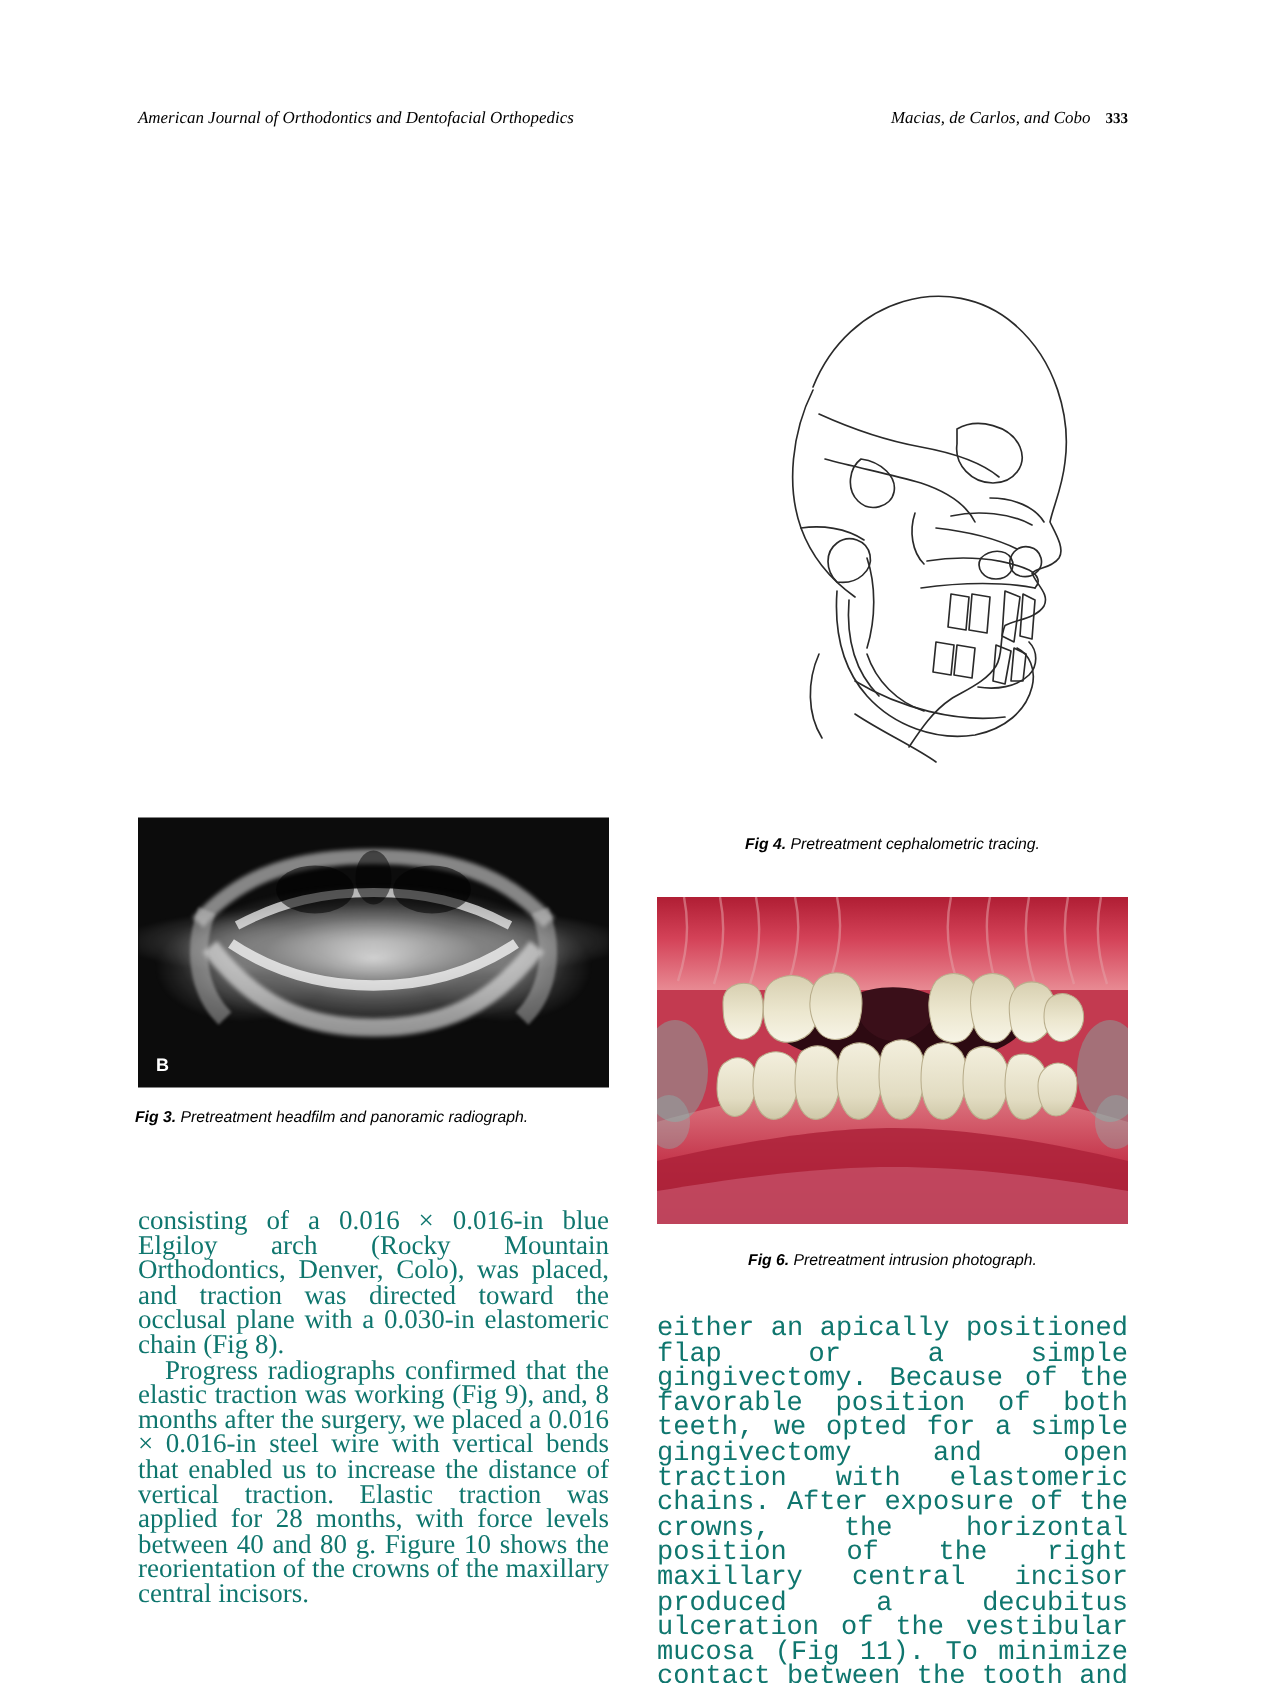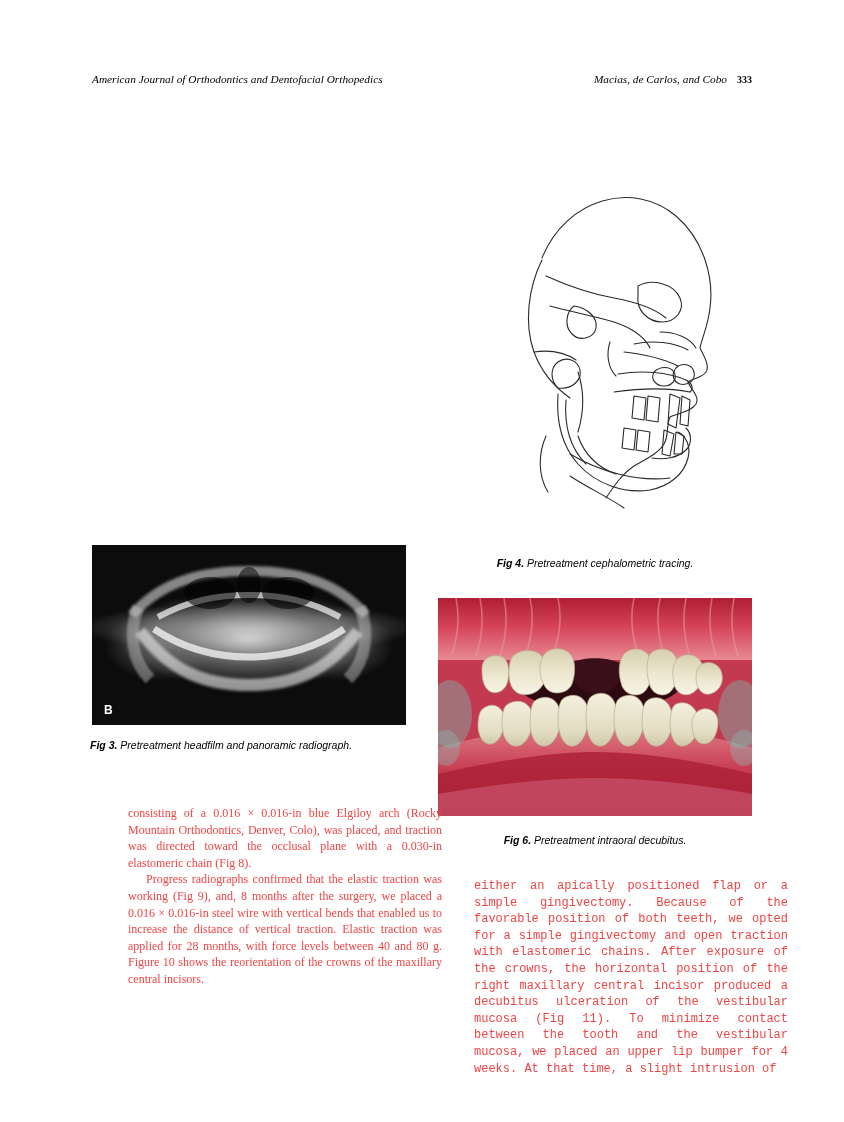--- a/index.html
+++ b/index.html
@@ -189,25 +189,24 @@
   }
   #fig5-caption {
     left: 438px;
     top: 833px;
     width: 314px;
   }
 
   
   .body-text {
     font-family: "Liberation Serif", serif;
-    font-size: 12px;
+    font-size: 18px;
     line-height: 16.6px;
     text-align: justify;
-    color: #ef4444;
-    margin-left: 36px;
+    color: #0f766e;
   }
   .body-text p {
     margin: 0;
   }
   .body-text p.indent {
     text-indent: 18px;
   }
   #text-left {
     left: 92px;
     top: 805px;
@@ -403,21 +402,21 @@
 
       <ellipse cx="12" cy="116" rx="22" ry="34" fill="#7fb3a8" opacity="0.45"></ellipse>
       <ellipse cx="302" cy="116" rx="22" ry="34" fill="#7fb3a8" opacity="0.45"></ellipse>
       <ellipse cx="8" cy="150" rx="14" ry="18" fill="#86c0ba" opacity="0.35"></ellipse>
       <ellipse cx="306" cy="150" rx="14" ry="18" fill="#86c0ba" opacity="0.35"></ellipse>
     </svg>
   </div>
 
   <div class="figcaption centered" id="fig5-caption">
     <b>Fig 6.</b>
-    <span>Pretreatment intraoral decubitus.</span>
+    <span>Pretreatment intrusion photograph.</span>
   </div>
 
   <div class="col-left body-text" id="text-left">
     <p>consisting of a 0.016 × 0.016-in blue Elgiloy arch (Rocky Mountain Orthodontics, Denver, Colo), was placed, and traction was directed toward the occlusal plane with a 0.030-in elastomeric chain (Fig 8).</p>
     <p class="indent">Progress radiographs confirmed that the elastic traction was working (Fig 9), and, 8 months after the surgery, we placed a 0.016 × 0.016-in steel wire with vertical bends that enabled us to increase the distance of vertical traction. Elastic traction was applied for 28 months, with force levels between 40 and 80 g. Figure 10 shows the reorientation of the crowns of the maxillary central incisors.</p>
   </div>
 
   <div class="col-right body-text" id="text-right">
     <p>either an apically positioned flap or a simple gingivectomy. Because of the favorable position of both teeth, we opted for a simple gingivectomy and open traction with elastomeric chains. After exposure of the crowns, the horizontal position of the right maxillary central incisor produced a decubitus ulceration of the vestibular mucosa (Fig 11). To minimize contact between the tooth and the vestibular mucosa, we placed an upper lip bumper for 4 weeks. At that time, a slight intrusion of</p>
   </div>

